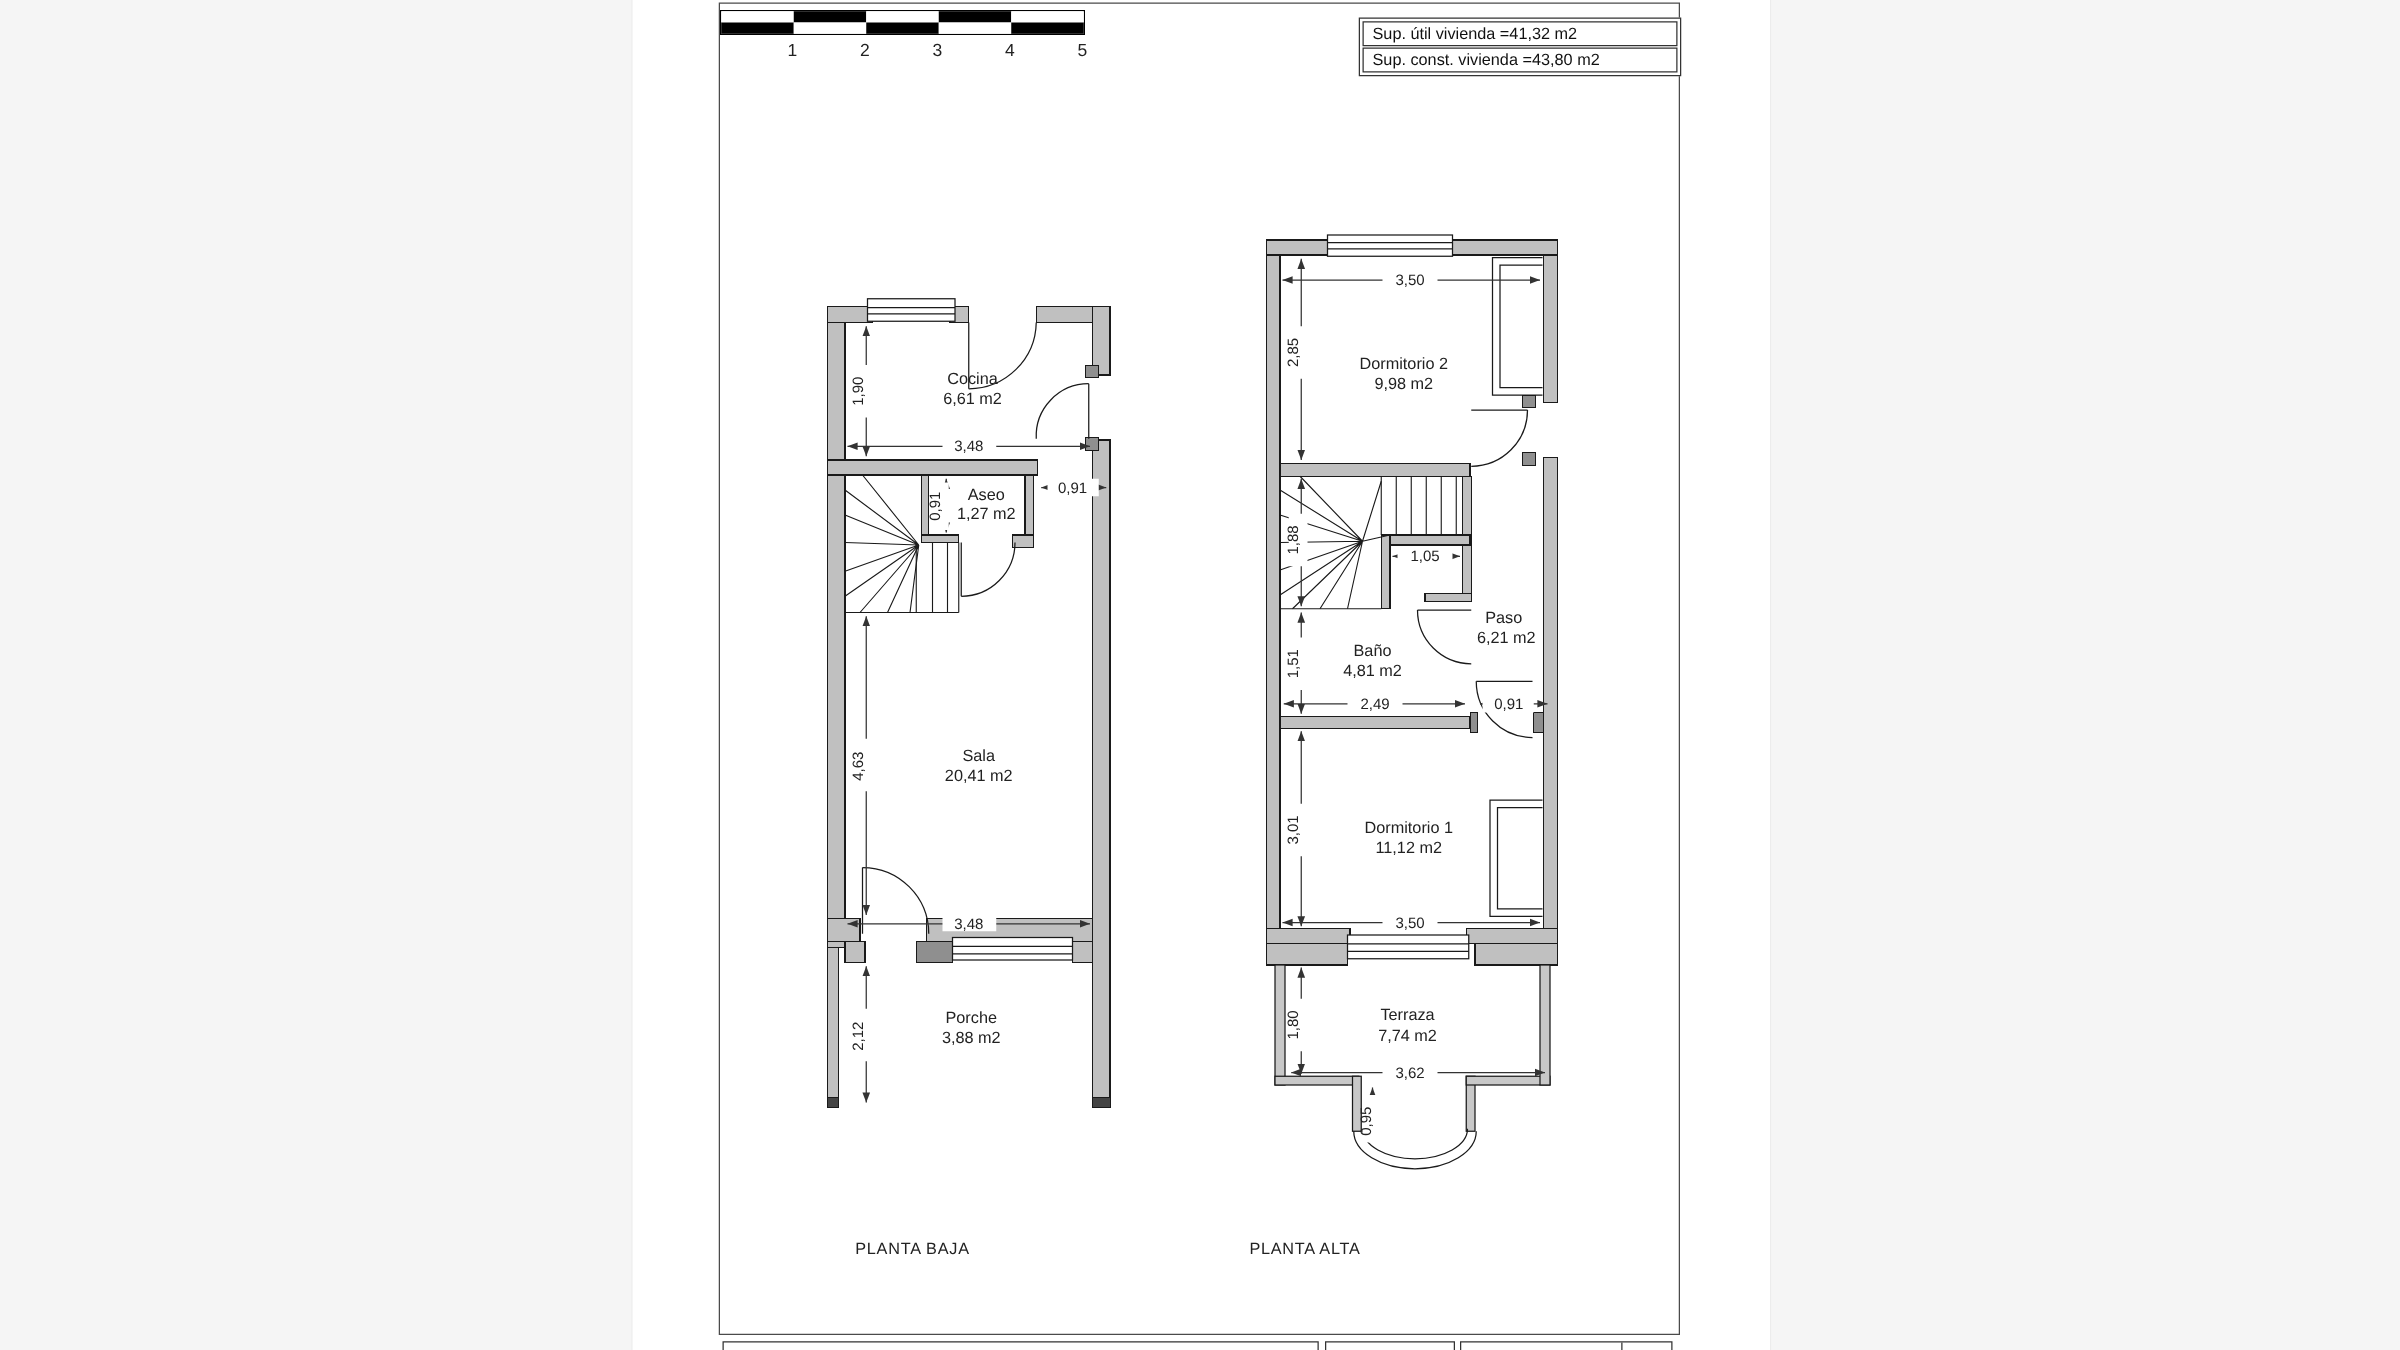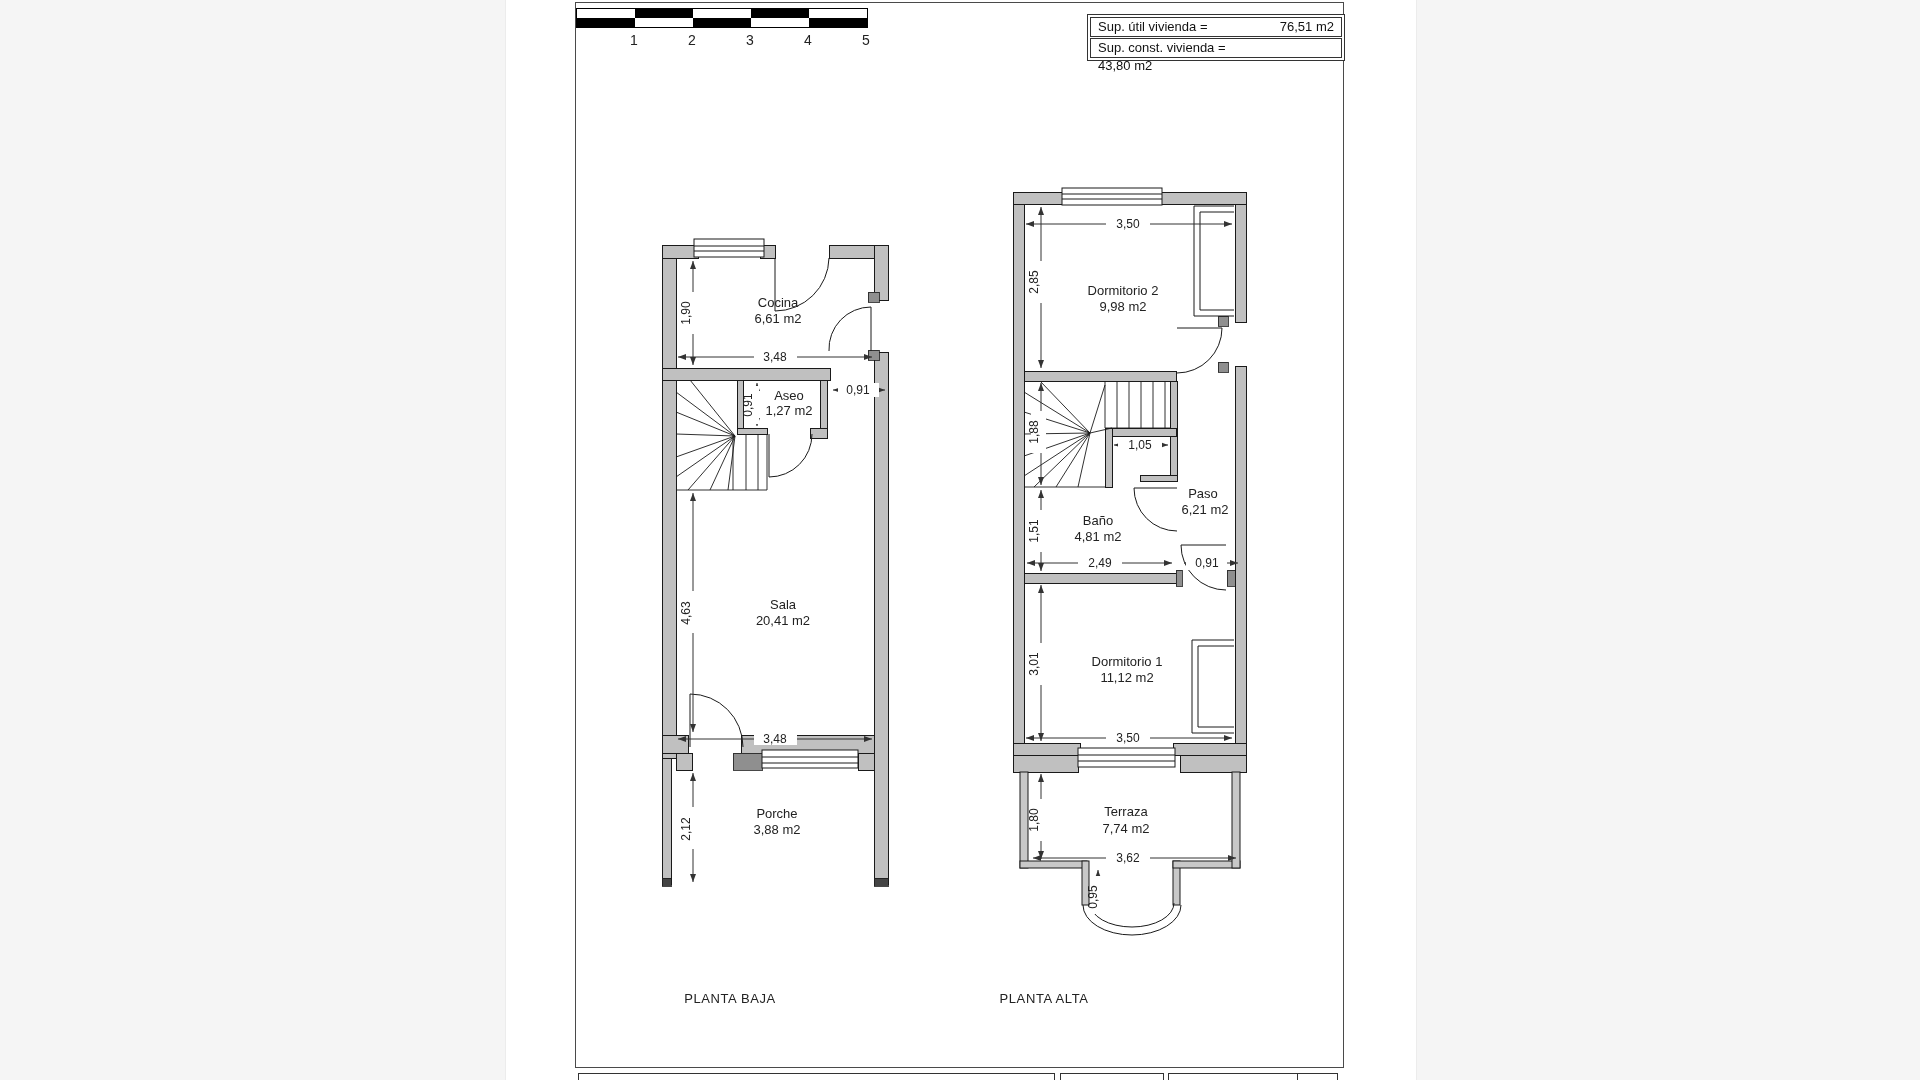--- a/index.html
+++ b/index.html
@@ -25,24 +25,24 @@
   .sb-b{background:#000;}
   .sb-w{background:#fff;}
   .sb-num{position:absolute;top:24px;width:24px;text-align:center;font-size:14px;color:#222;}
   
   .sumbox{
     position:absolute;left:1087px;top:14px;width:258px;box-sizing:border-box;
     border:1.5px solid #333;background:#fff;padding:2px;
   }
   .sumrow{
     border:1px solid #333;height:18px;line-height:18px;
-    display:flex;justify-content:space-between;
+    display:flex;
     font-size:13px;padding:0 7px;color:#111;
   }
-  .sumrow + .sumrow{margin-top:1px;flex-direction:column;}
+  .sumrow + .sumrow{margin-top:1px;}
   
   .tb{position:absolute;top:1073px;height:24px;background:#fff;border:1.5px solid #333;box-sizing:border-box;}
   .tb-div{position:absolute;top:0;bottom:0;width:0;border-left:1.5px solid #333;}
   
   .plansvg{position:absolute;left:575px;top:60px;}
   .roomname{font-size:13px;fill:#222;}
   .dimtxt{font-size:12px;fill:#222;}
   .plantatitle{font-size:13px;fill:#222;letter-spacing:0.6px;}
   text{font-family:"Liberation Sans", sans-serif;}
 </style>
@@ -72,21 +72,21 @@
   <span class="sb-num" style="left:46px">1</span>
   <span class="sb-num" style="left:104px">2</span>
   <span class="sb-num" style="left:162px">3</span>
   <span class="sb-num" style="left:220px">4</span>
   <span class="sb-num" style="left:278px">5</span>
 </div>
 
 <div class="sumbox">
   <div class="sumrow">
     <span>Sup. útil vivienda =</span>
-    <span>76,51 m2</span>
+    <span>41,32 m2</span>
   </div>
   <div class="sumrow">
     <span>Sup. const. vivienda =</span>
     <span>43,80 m2</span>
   </div>
 </div>
 
 <svg class="plansvg" width="770" height="1008" viewBox="575 60 770 1008" xmlns="http://www.w3.org/2000/svg">
   <defs>
     <marker id="arr" viewBox="0 0 10 10" refX="9" refY="5" markerWidth="9" markerHeight="9" orient="auto-start-reverse">

